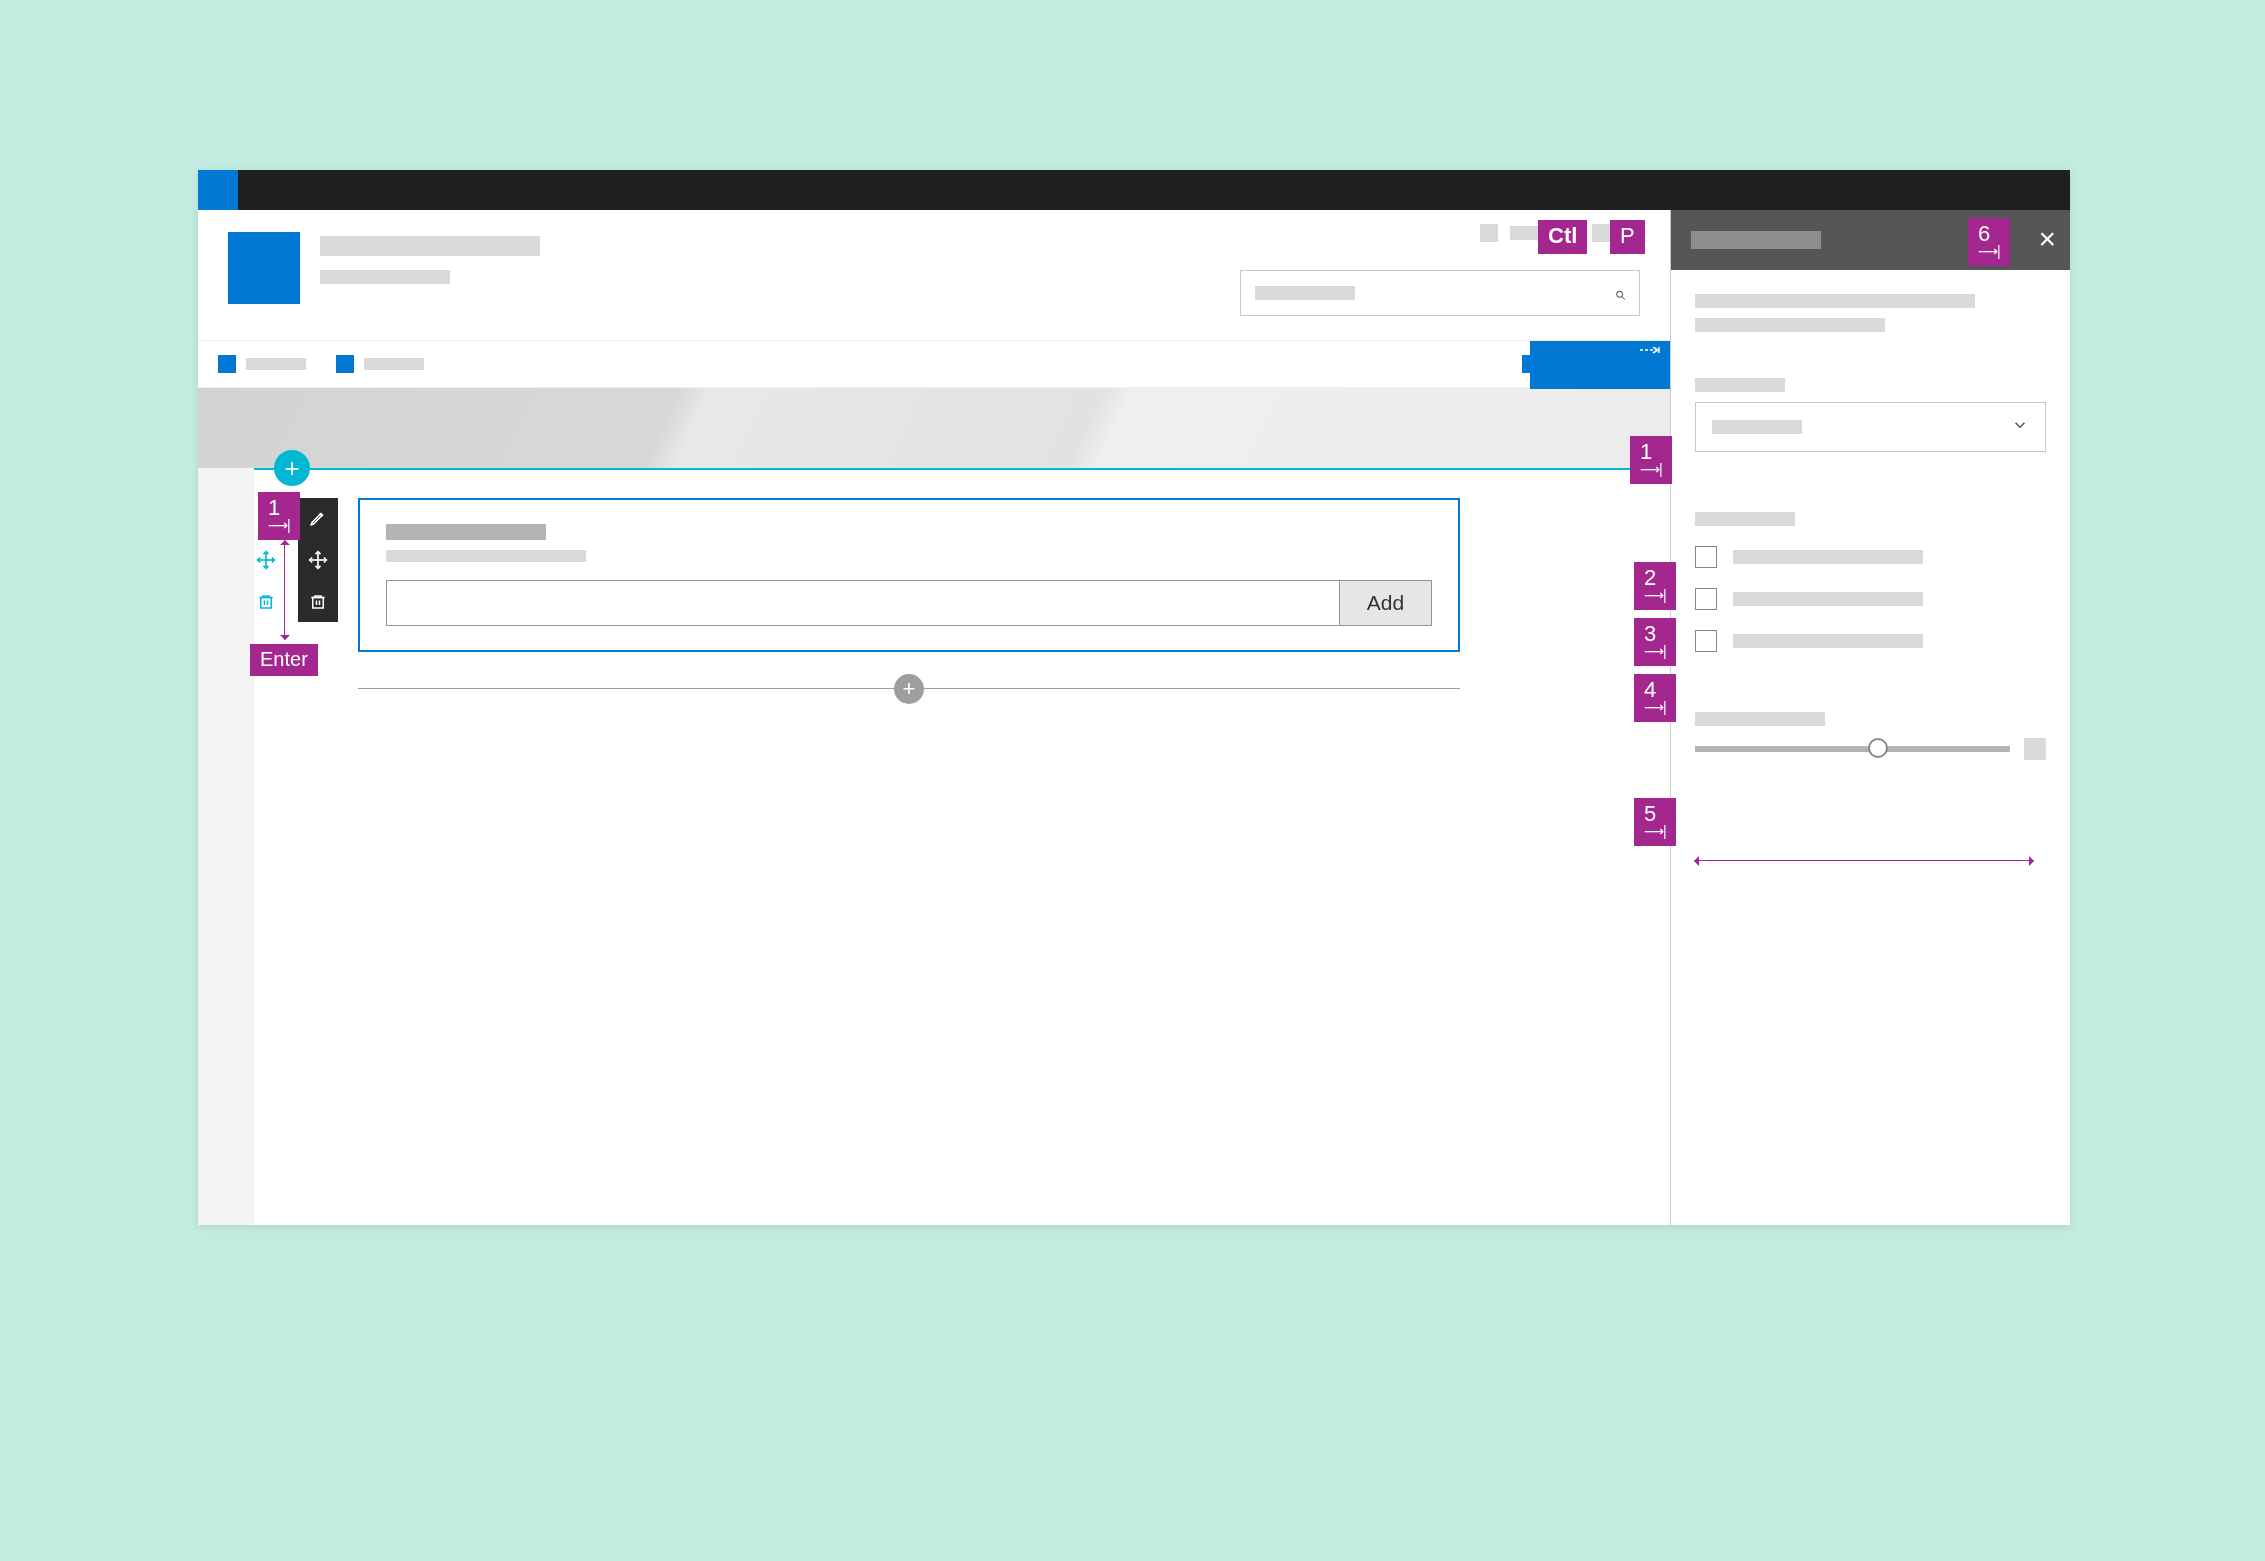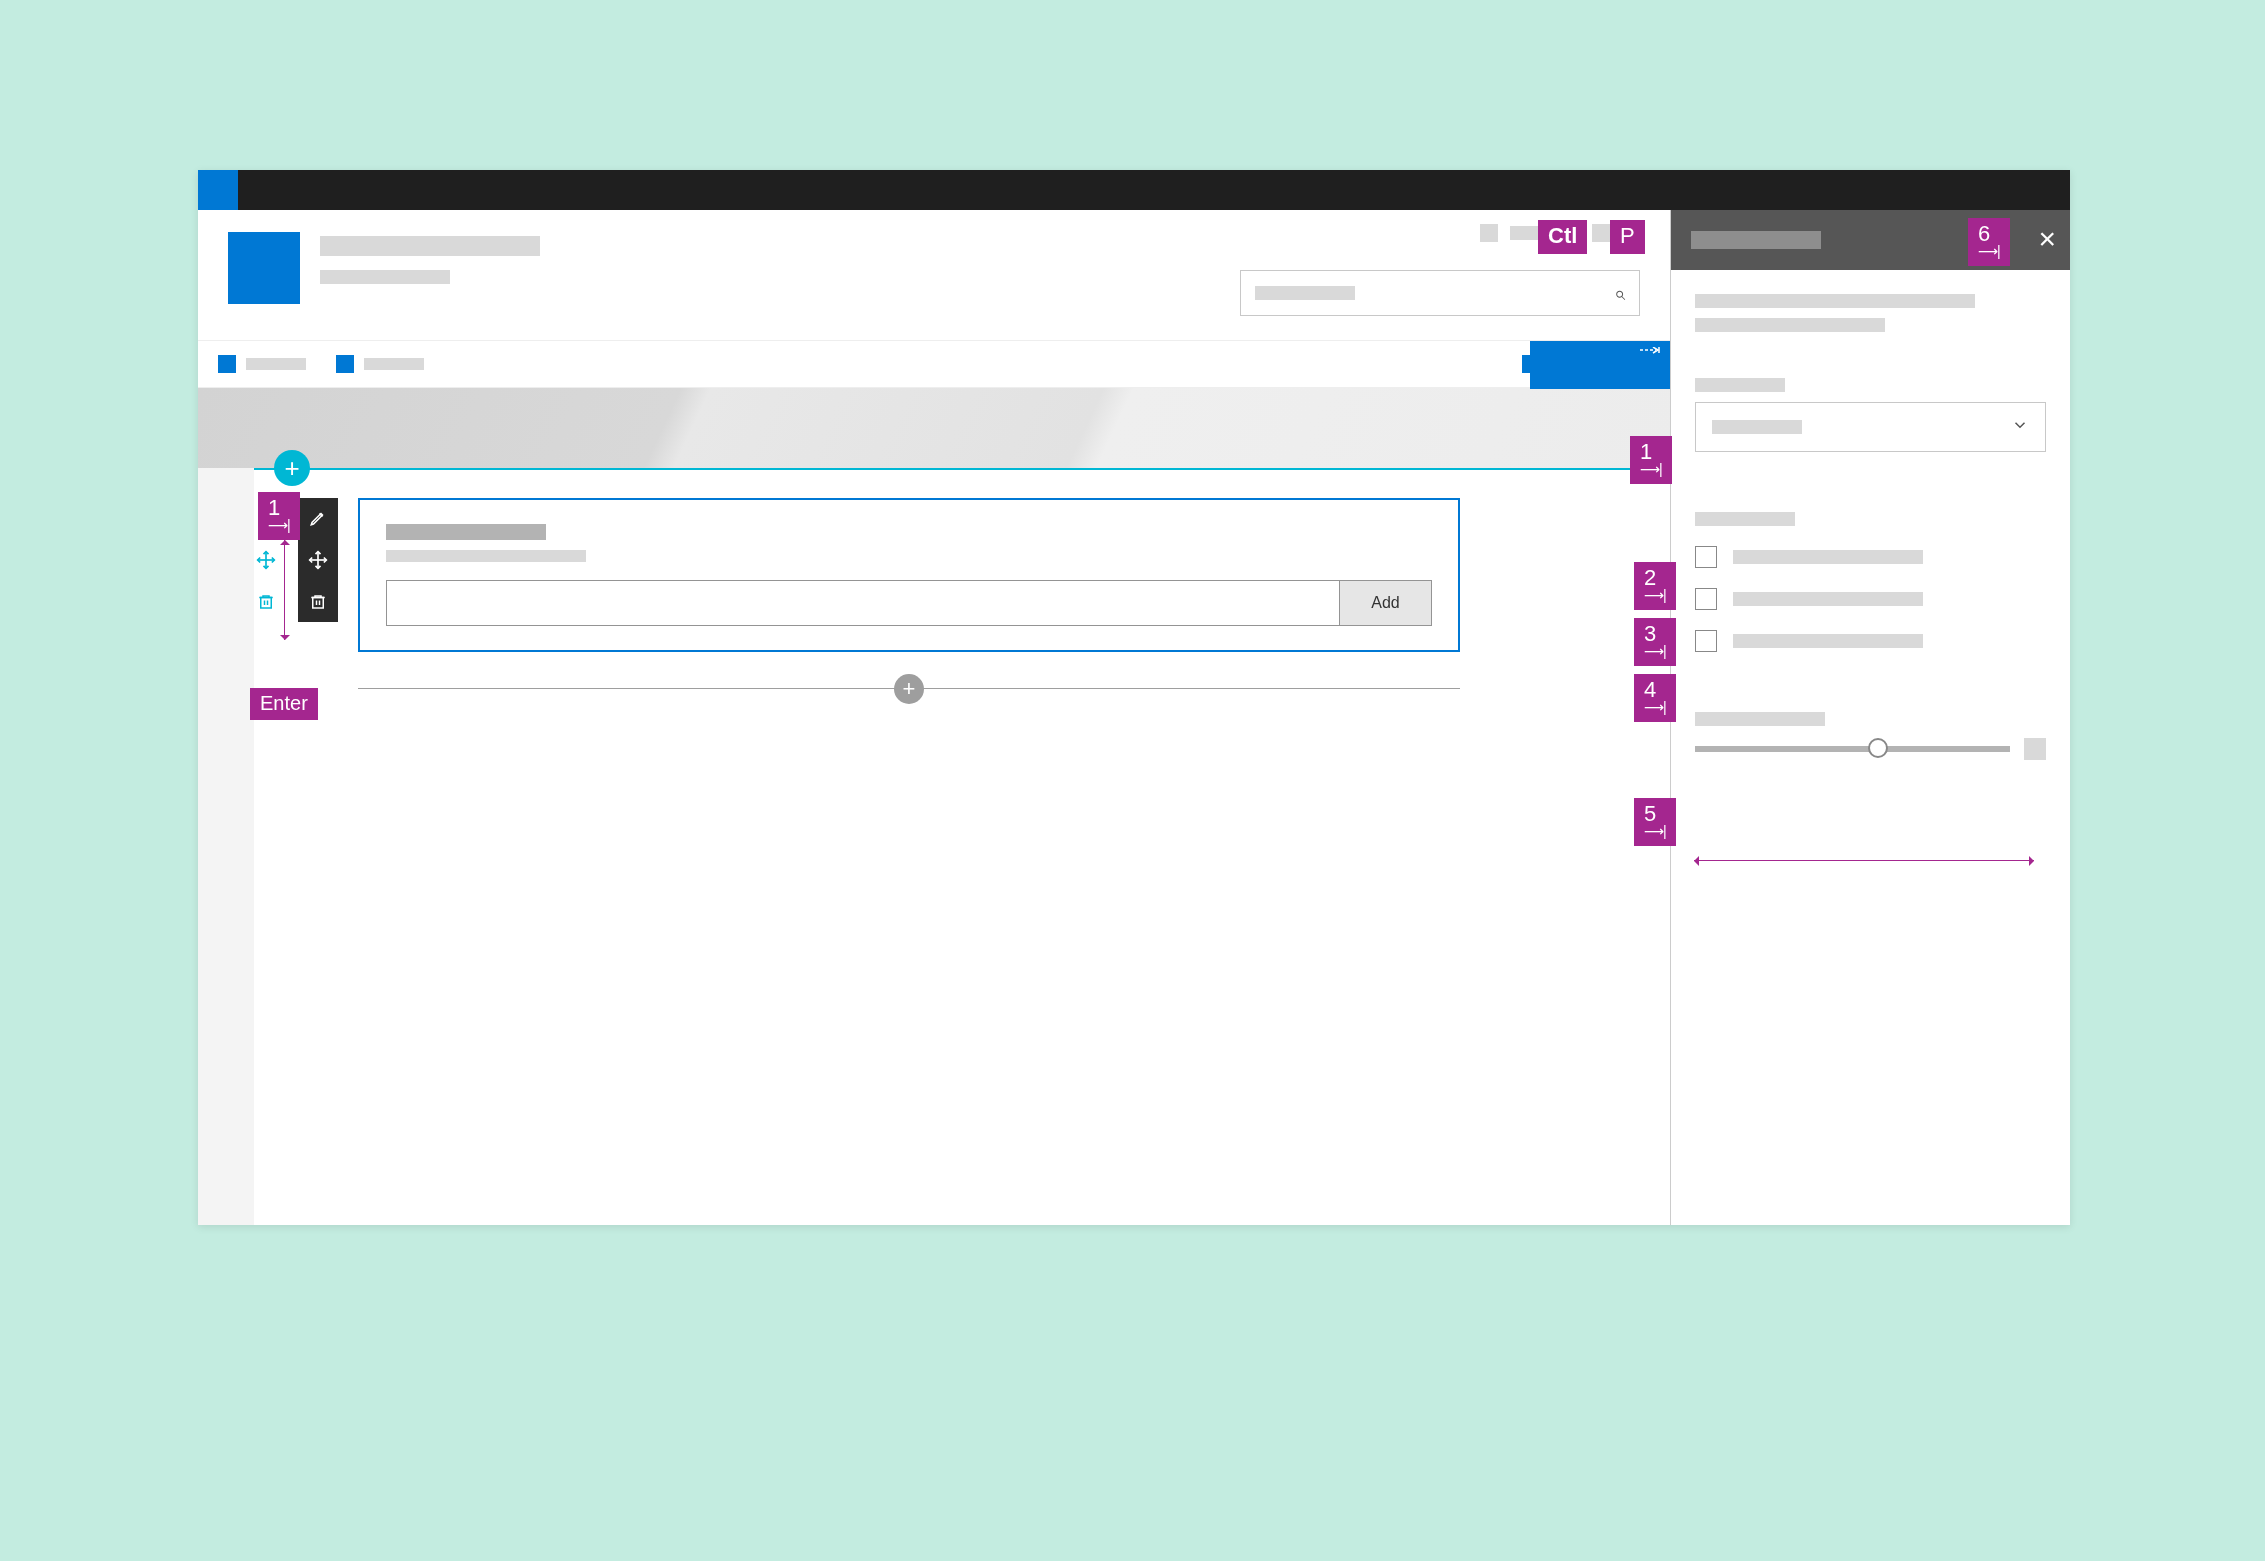--- a/index.html
+++ b/index.html
@@ -166,21 +166,21 @@
   }
   .wp-add-btn {
     width: 92px;
     height: 46px;
     background: #e6e6e6;
     border: 1px solid #949494;
     border-left: none;
     display: flex;
     align-items: center;
     justify-content: center;
-    font-size: 16px;
+    font-size: 21px;
     color: #333;
   }
   .section-divider {
     position: absolute;
     left: 160px;
     top: 220px;
     width: 1102px;
     height: 1px;
     background: #9e9e9e;
     display: flex;
@@ -486,21 +486,21 @@
   <div class="tag" style="left:1432px; top:266px;">
     <span>1</span>
     <span class="tab-arrow">⟶|</span>
   </div>
 
   <div class="tag" style="left:60px; top:322px;">
     <span>1</span>
     <span class="tab-arrow">⟶|</span>
   </div>
   <div class="vert-double-arrow" style="left:86px; top:370px; height:100px;"></div>
-  <div class="tag" style="left:52px; top:474px; font-size:20px;margin-top:44px;">Enter</div>
+  <div class="tag" style="left:52px; top:474px; font-size:20px;">Enter</div>
 
   <div class="tag" style="left:1436px; top:392px;">
     <span>2</span><span class="tab-arrow">⟶|</span>
   </div>
   <div class="tag" style="left:1436px; top:448px;">
     <span>3</span><span class="tab-arrow">⟶|</span>
   </div>
   <div class="tag" style="left:1436px; top:504px;">
     <span>4</span><span class="tab-arrow">⟶|</span>
   </div>

